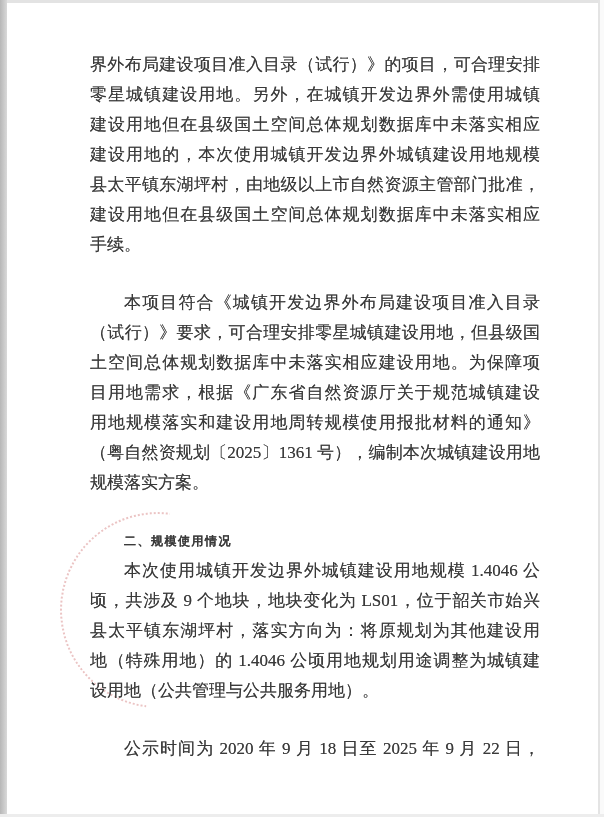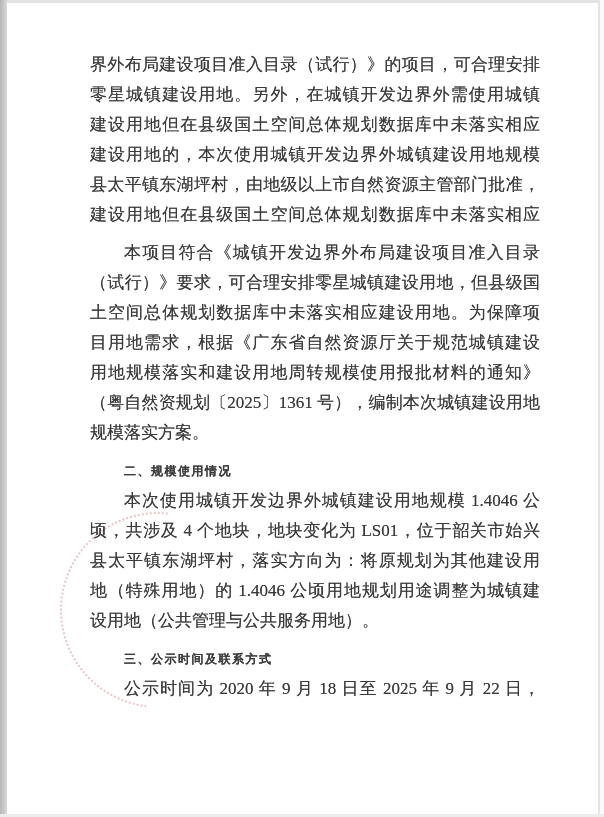--- a/index.html
+++ b/index.html
@@ -57,21 +57,21 @@
     transform: rotate(-38deg);
     opacity: 0.55;
     pointer-events: none;
   }
   
   .content {
     position: absolute;
     left: 90px; top: 50px;
     width: 450px;
   }
-  .block { margin-top: 8px; }
+  .block { margin-top: 28px; }
   .block:first-child { margin-top: 0; }
   .block.heading + .block { margin-top: 0; }
   .line {
     height: 30px;
     line-height: 30px;
     font-size: 17px;
     color: var(--text-color, #3a3a3a);
     text-align: justify;
     text-justify: inter-character;
     text-shadow: 0 0 0.6px rgba(70, 70, 70, 0.75);
@@ -99,40 +99,38 @@
   <div class="stamp-arc"></div>
 
   <div class="content">
       <div class="block body">
         <div class="line fill">界外布局建设项目准入目录（试行）》的项目，可合理安排</div>
         <div class="line fill">零星城镇建设用地。另外，在城镇开发边界外需使用城镇</div>
         <div class="line fill">建设用地但在县级国土空间总体规划数据库中未落实相应</div>
         <div class="line fill">建设用地的，本次使用城镇开发边界外城镇建设用地规模</div>
         <div class="line fill">县太平镇东湖坪村，由地级以上市自然资源主管部门批准，</div>
         <div class="line fill">建设用地但在县级国土空间总体规划数据库中未落实相应</div>
+        <div class="line">手续。</div>
       </div>
       <div class="block body">
         <div class="line fill indent">本项目符合《城镇开发边界外布局建设项目准入目录</div>
         <div class="line fill">（试行）》要求，可合理安排零星城镇建设用地，但县级国</div>
         <div class="line fill">土空间总体规划数据库中未落实相应建设用地。为保障项</div>
         <div class="line fill">目用地需求，根据《广东省自然资源厅关于规范城镇建设</div>
         <div class="line fill">用地规模落实和建设用地周转规模使用报批材料的通知》</div>
         <div class="line fill">（粤自然资规划〔2025〕1361 号），编制本次城镇建设用地</div>
         <div class="line">规模落实方案。</div>
       </div>
       <div class="block heading">
         <div class="line indent">二、规模使用情况</div>
       </div>
       <div class="block body">
         <div class="line fill indent">本次使用城镇开发边界外城镇建设用地规模 1.4046 公</div>
-        <div class="line fill">顷，共涉及 4 个地块，地块变化为 LS01，位于韶关市始兴</div>
+        <div class="line fill">顷，共涉及 9 个地块，地块变化为 LS01，位于韶关市始兴</div>
         <div class="line fill">县太平镇东湖坪村，落实方向为：将原规划为其他建设用</div>
         <div class="line fill">地（特殊用地）的 1.4046 公顷用地规划用途调整为城镇建</div>
         <div class="line">设用地（公共管理与公共服务用地）。</div>
-      </div>
-      <div class="block heading">
-        <div class="line indent">三、公示时间及联系方式</div>
       </div>
       <div class="block body">
         <div class="line fill indent">公示时间为 2020 年 9 月 18 日至 2025 年 9 月 22 日，</div>
       </div>
     </div>
 </div>
 
 </body></html>

